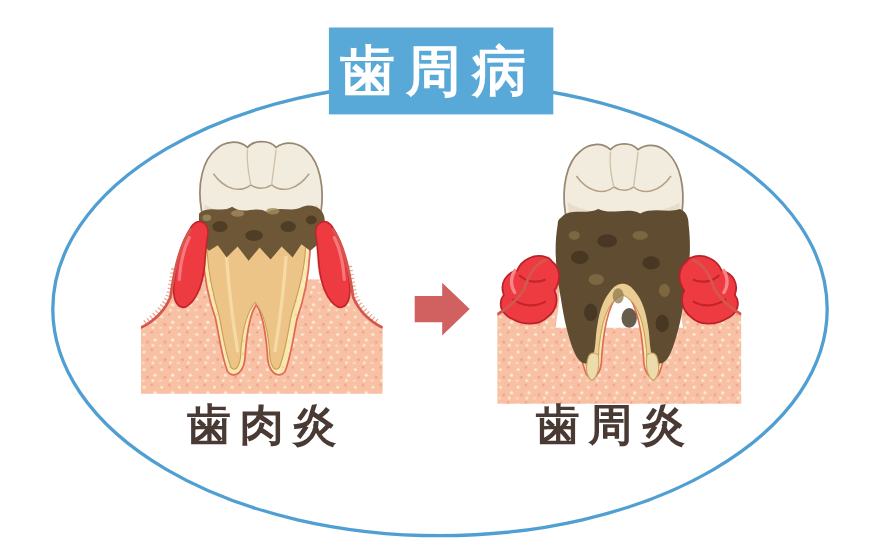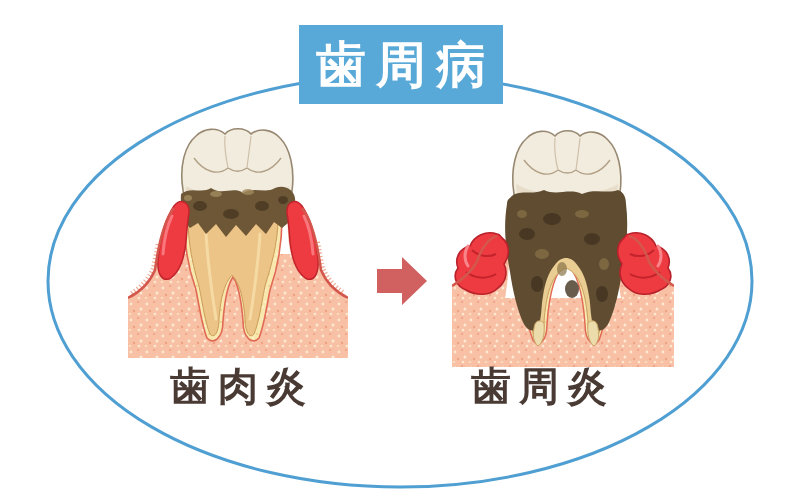--- a/index.html
+++ b/index.html
@@ -5,21 +5,21 @@
   html,body{margin:0;padding:0;}
   body{
     width:800px;height:500px;position:relative;overflow:hidden;
     background:#ffffff;
     font-family:"Liberation Sans", sans-serif;
   }
   .stage-canvas{position:absolute;left:0;top:0;width:800px;height:500px;}
   .banner{
     position:absolute;left:299px;top:25px;width:204px;height:79px;
     background:#58a8d8;
-    display:flex;align-items:center;justify-content:center;
+    display:flex;align-items:center;justify-content:flex-start;
     z-index:5;
   }
   .banner .title{
     color:#ffffff;
     font-family:"Liberation Serif", serif;
     font-weight:700;
     font-size:50px;
     letter-spacing:10px;
     text-indent:10px;
     line-height:1;
@@ -29,21 +29,21 @@
   .illus.left{left:128px;top:124px;width:220px;height:236px;}
   .illus.right{left:452px;top:124px;width:222px;height:245px;}
   .arrow-wrap{position:absolute;left:374px;top:252px;width:58px;height:58px;z-index:4;}
   .stage-label{
     position:absolute;top:366px;height:40px;z-index:4;
     display:flex;align-items:center;justify-content:center;
     font-size:40px;font-weight:700;color:#4a3a34;
     letter-spacing:8px;text-indent:8px;white-space:nowrap;
   }
   .stage-label.left{left:128px;width:220px;}
-  .stage-label.right{left:428px;width:222px;text-align:right;}
+  .stage-label.right{left:444px;width:222px;text-align:right;}
 </style>
 </head>
 <body>
 
 <svg class="stage-canvas" viewBox="0 0 800 500">
   <ellipse cx="400" cy="281" rx="352" ry="206" fill="none" stroke="#4f9fd2" stroke-width="3"></ellipse>
 </svg>
 
 <div class="banner">
   <div class="title">歯周病</div>

